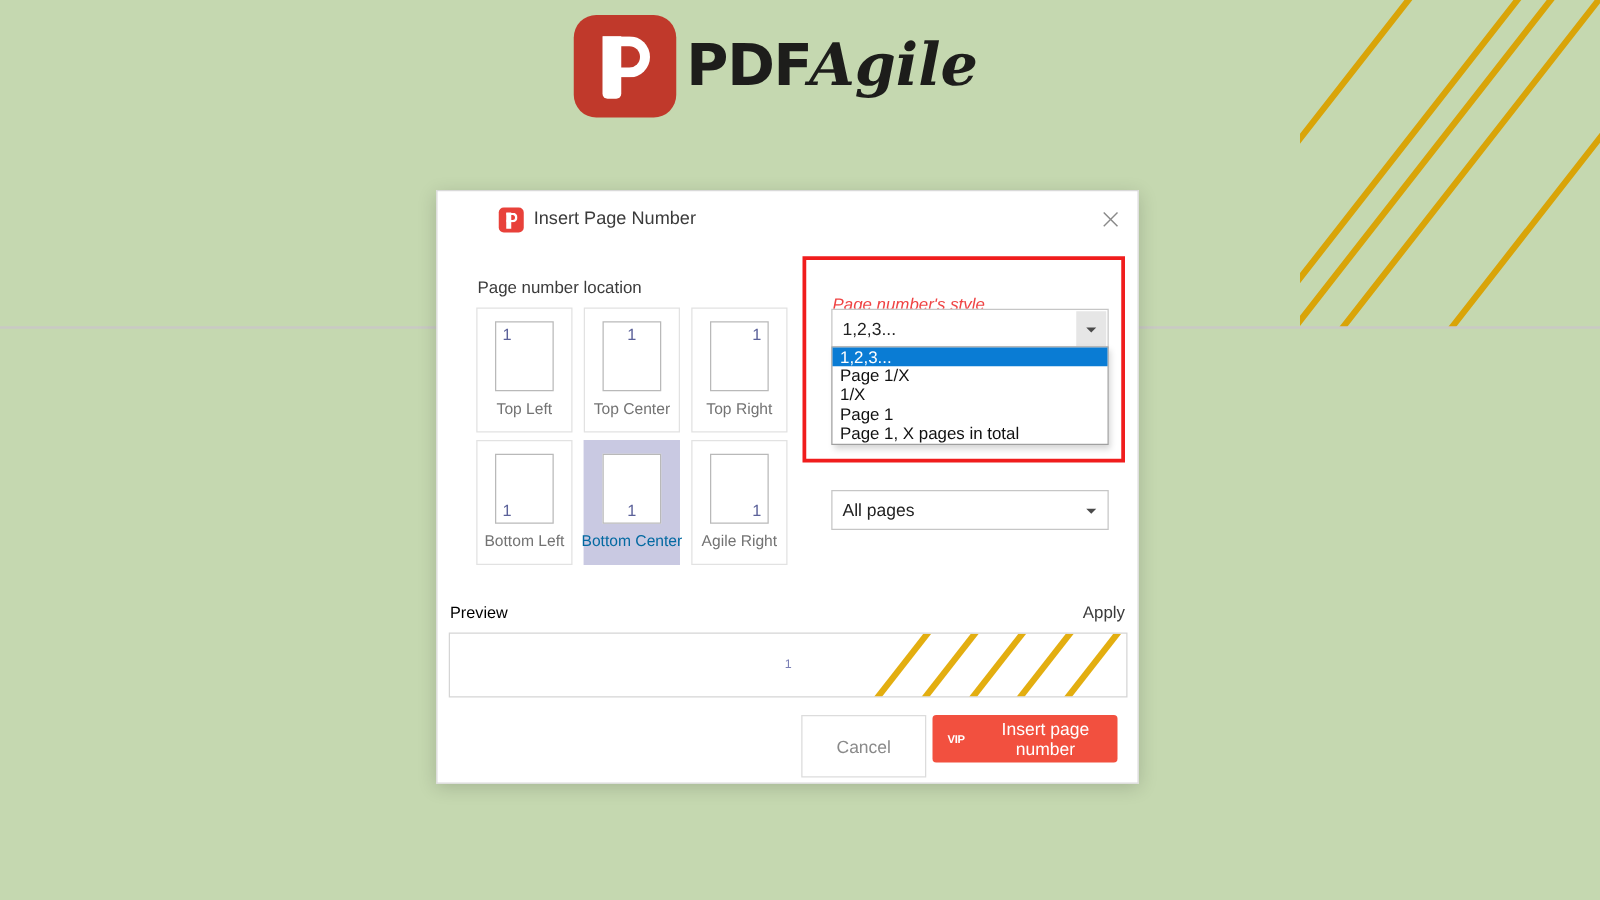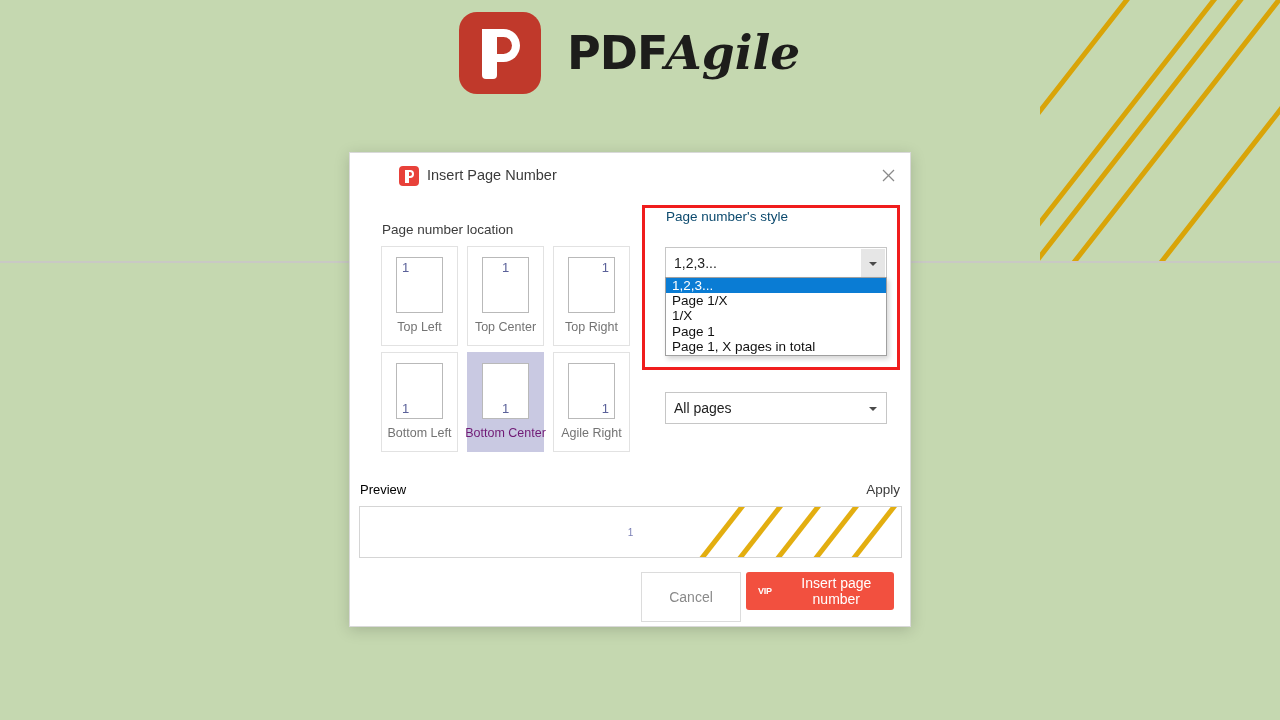--- a/index.html
+++ b/index.html
@@ -39,21 +39,21 @@
     background: #c9c9c4;
   }
 
   
   #logo {
     position: absolute;
     left: 459px; top: 10px;
     width: 340px; height: 85px;
     display: flex;
     align-items: center;
-    gap: 26px;
+    gap: 8px;
   }
   #logo-mark {
     width: 82px; height: 82px;
     background: #c0392b;
     border-radius: 18px;
     position: relative;
     flex: none;
   }
   #logo-mark .p-stem {
     position: absolute;
@@ -185,28 +185,29 @@
   .loc-page.tr { align-items: flex-start; justify-content: flex-end; }
   .loc-page.bl { align-items: flex-end; justify-content: flex-start; }
   .loc-page.bc { align-items: flex-end; justify-content: center; }
   .loc-page.br { align-items: flex-end; justify-content: flex-end; }
   .loc-caption {
     margin-top: 7px;
     font-size: 12.5px;
     color: #737373;
     white-space: nowrap;
   }
-  .loc-card.selected .loc-caption { color: #701a75; }
+  .loc-card.selected .loc-caption { color: #0369a1; }
 
   
   #style-label {
     position: absolute;
-    left: 316px; top: 56px;
+    left: 316px; top: 83px;
     font-size: 13.5px;
-    color: #0c4a6e;
+    color: #ef4444;
+    font-style: italic;
   }
   #style-select {
     position: absolute;
     left: 315px; top: 94px;
     width: 222px; height: 32px;
     border: 1px solid #c6c6c6;
     background: #ffffff;
     cursor: pointer;
   }
   #style-select-value {

